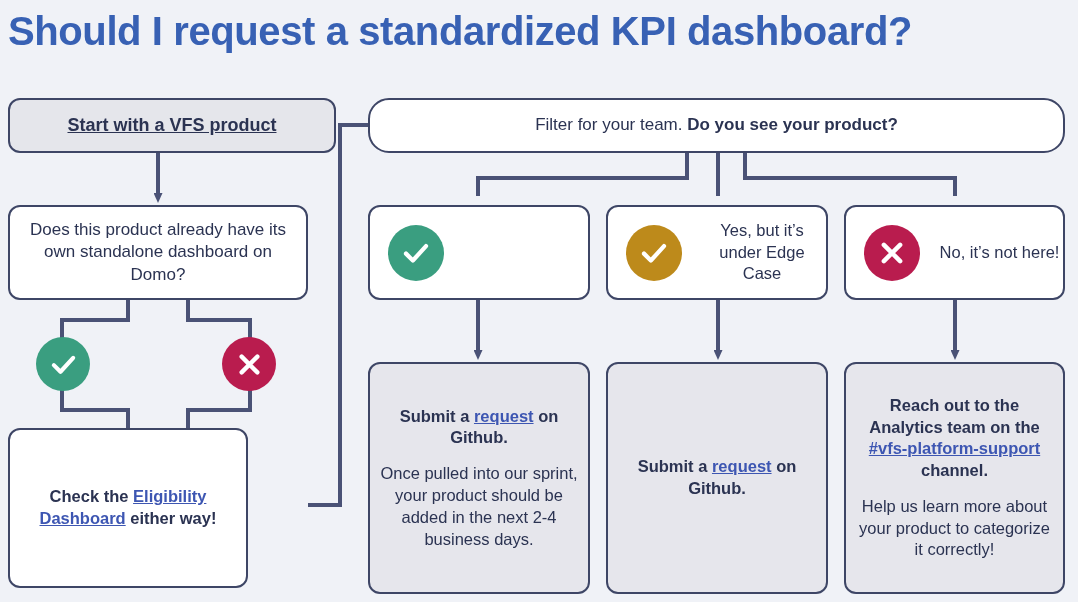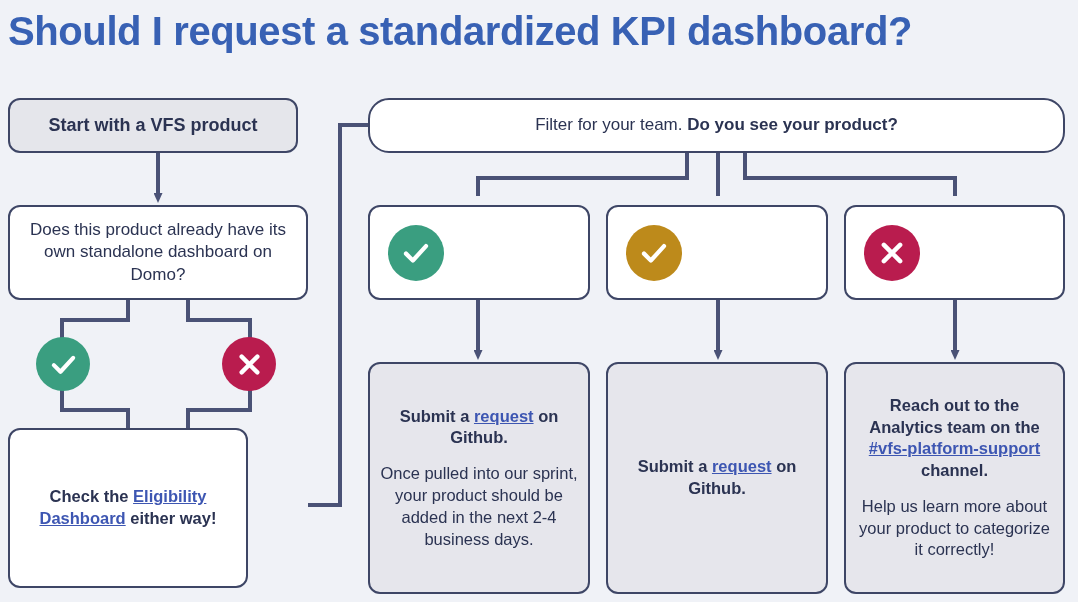--- a/index.html
+++ b/index.html
@@ -69,21 +69,21 @@
   .bold { font-weight: bold; }
 
   a.link {
     color: #3d56b2;
     text-decoration: underline;
     font-weight: bold;
   }
 
   
   #start-box {
-    left: 8px; top: 98px; width: 290px; height: 55px;
+    left: 8px; top: 98px; width: 328px; height: 55px; text-decoration: underline;
   }
   #start-box .box-text { font-size: 18px; font-weight: bold; }
 
   #question-box {
     left: 8px; top: 205px; width: 300px; height: 95px;
   }
   #question-box .box-text { font-size: 17px; }
 
   #eligibility-box {
     left: 8px; top: 428px; width: 240px; height: 160px;
@@ -230,28 +230,30 @@
       </svg>
     </span>
   </div>
 
   <div id="answer-2" class="box white answer-box">
     <span class="circle inline gold">
       <svg viewBox="0 0 24 24" fill="none" stroke="#ffffff" stroke-width="3.4" stroke-linecap="round" stroke-linejoin="round">
         <path d="M4 12.5 L9.5 18 L20 6.5"></path>
       </svg>
     </span>
+    <span class="answer-label">Yes, but it’s under Edge Case</span>
   </div>
 
   <div id="answer-3" class="box white answer-box">
     <span class="circle inline red">
       <svg viewBox="0 0 24 24" fill="none" stroke="#ffffff" stroke-width="3.6" stroke-linecap="round" stroke-linejoin="round">
         <path d="M5.5 5.5 L18.5 18.5 M18.5 5.5 L5.5 18.5"></path>
       </svg>
     </span>
+    <span class="answer-label">No, it’s not here!</span>
   </div>
 
   <div id="outcome-1" class="box shade outcome-box">
     <div class="box-text">
       <div class="para1">
         <span>Submit a </span><a class="link" href="#">request</a><span> on Github.</span>
       </div>
       <div class="para2">Once pulled into our sprint, your product should be added in the next 2-4 business days.</div>
     </div>
   </div>

